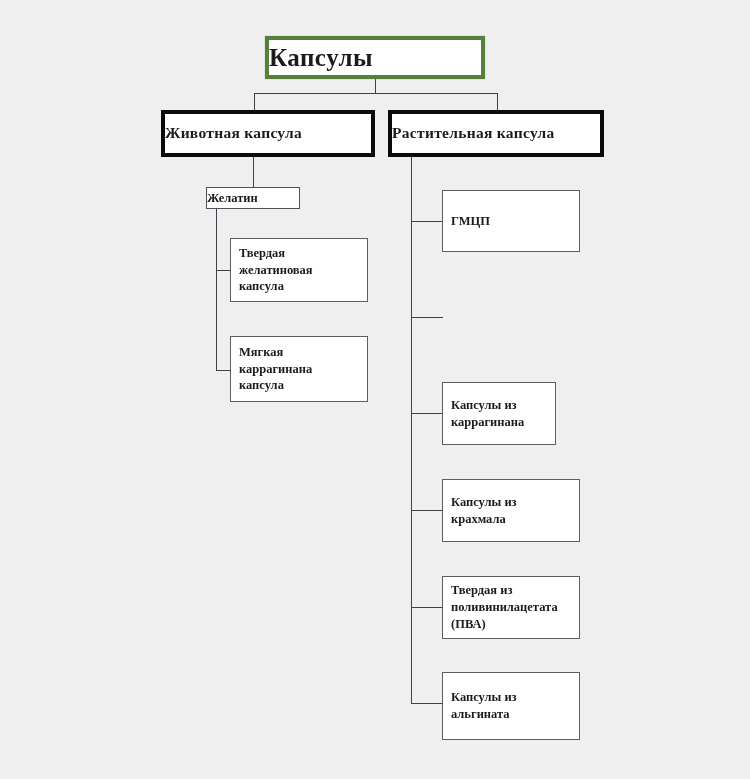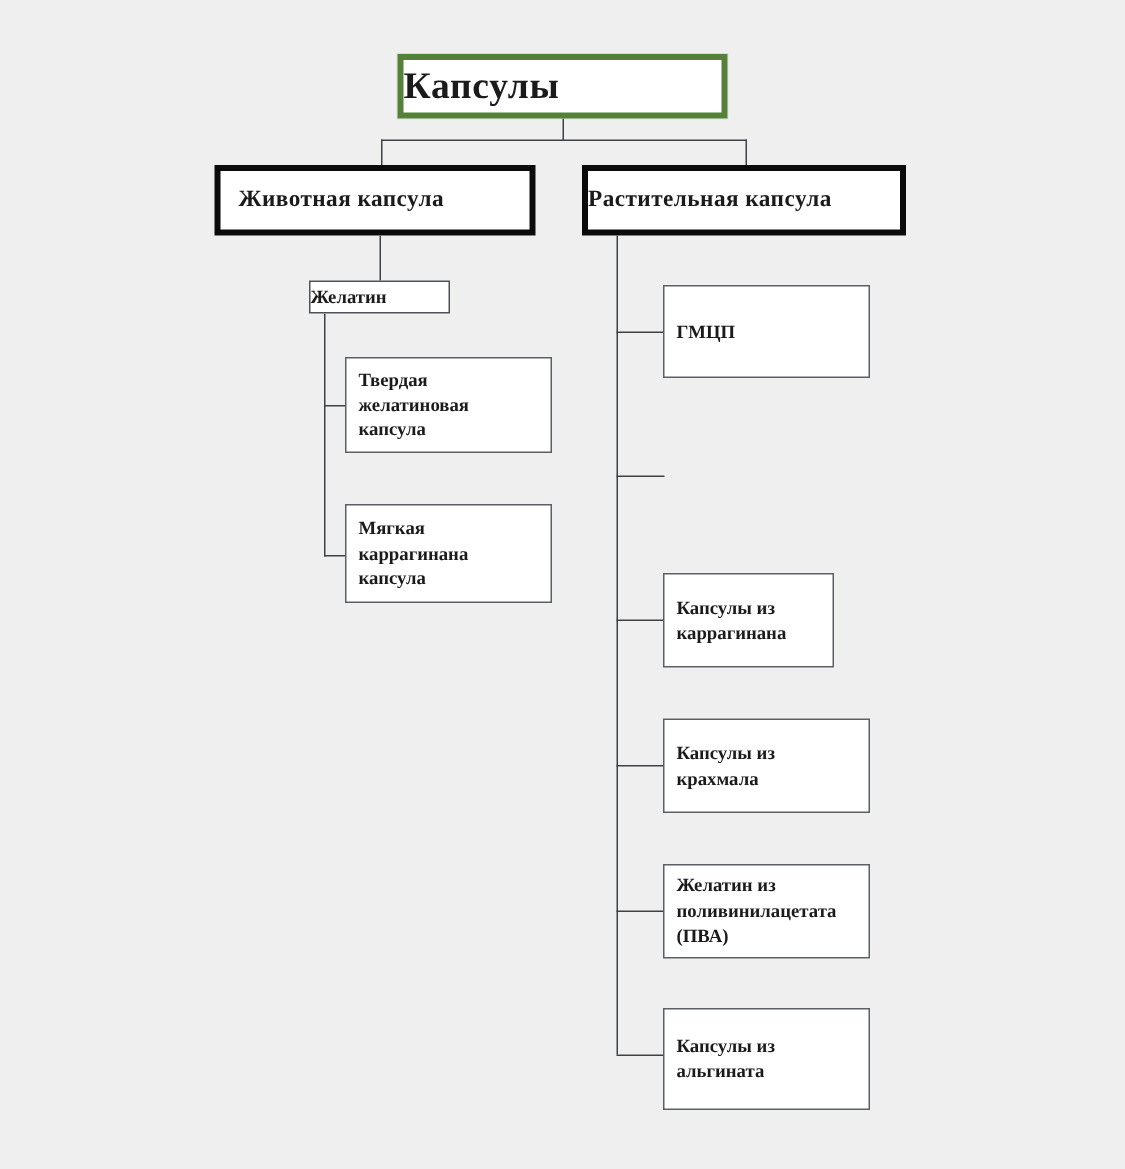--- a/index.html
+++ b/index.html
@@ -92,21 +92,21 @@
   <div class="ln ln-h" style="left:411px; top:317px; width:32px; height:1px;"></div>
   <div class="ln ln-h" style="left:411px; top:413px; width:32px; height:1px;"></div>
   <div class="ln ln-h" style="left:411px; top:510px; width:32px; height:1px;"></div>
   <div class="ln ln-h" style="left:411px; top:607px; width:32px; height:1px;"></div>
   <div class="ln ln-h" style="left:411px; top:703px; width:32px; height:1px;"></div>
 
   <div class="node node-root" style="left:265px; top:36px; width:220px; height:43px;">
     <span class="txt">Капсулы</span>
   </div>
 
-  <div class="node node-major" style="left:143px; top:110px; width:214px; height:47px;padding-left:12px;">
+  <div class="node node-major" style="left:161px; top:110px; width:214px; height:47px;">
     <span class="txt">Животная капсула</span>
   </div>
 
   <div class="node node-major" style="left:388px; top:110px; width:216px; height:47px;">
     <span class="txt">Растительная капсула</span>
   </div>
 
   <div class="node node-sub" style="left:206px; top:187px; width:94px; height:22px;">
     <span class="txt">Желатин</span>
   </div>
@@ -126,20 +126,20 @@
 
   <div class="node node-leaf" style="left:442px; top:382px; width:114px; height:63px;">
     <span class="txt">Капсулы из каррагинана</span>
   </div>
 
   <div class="node node-leaf" style="left:442px; top:479px; width:138px; height:63px;">
     <span class="txt">Капсулы из крахмала</span>
   </div>
 
   <div class="node node-leaf" style="left:442px; top:576px; width:138px; height:63px;">
-    <span class="txt">Желатин из поливинилацетата (ПВА)</span>
+    <span class="txt">Твердая из поливинилацетата (ПВА)</span>
   </div>
 
   <div class="node node-leaf" style="left:442px; top:672px; width:138px; height:68px;">
     <span class="txt">Капсулы из альгината</span>
   </div>
 
 </div>
 
 </body></html>

